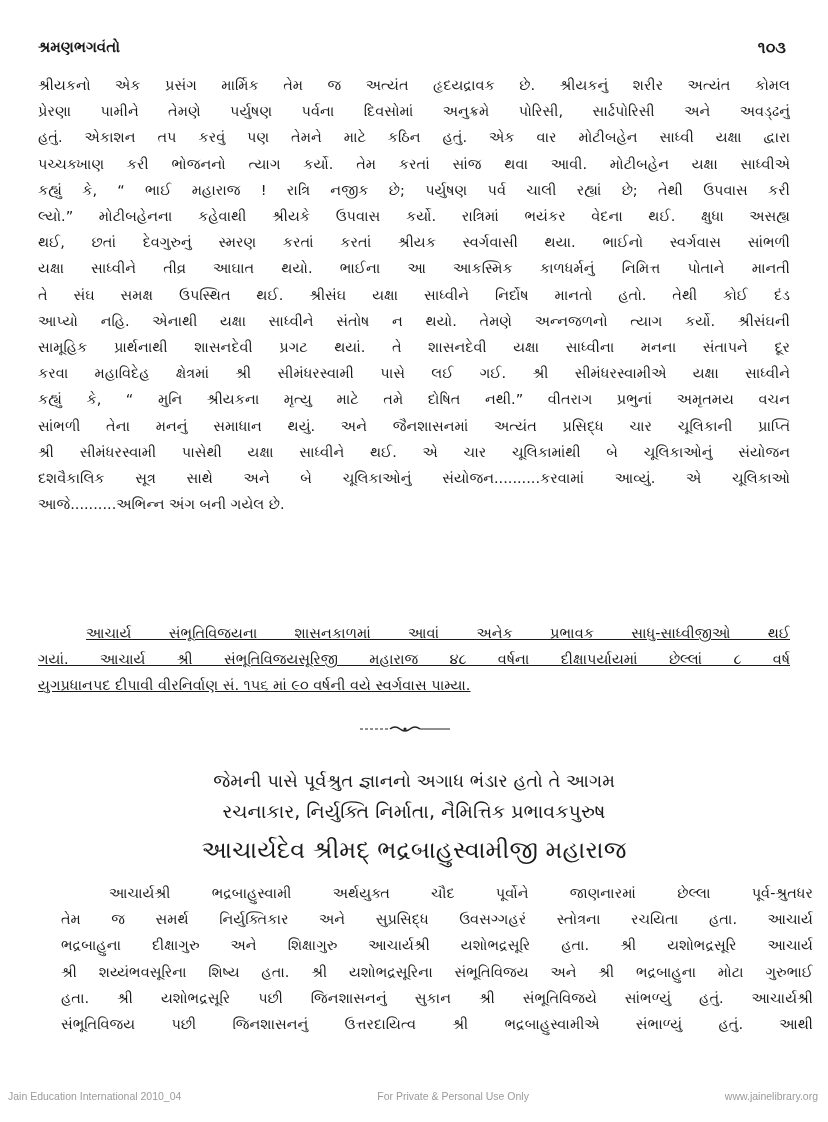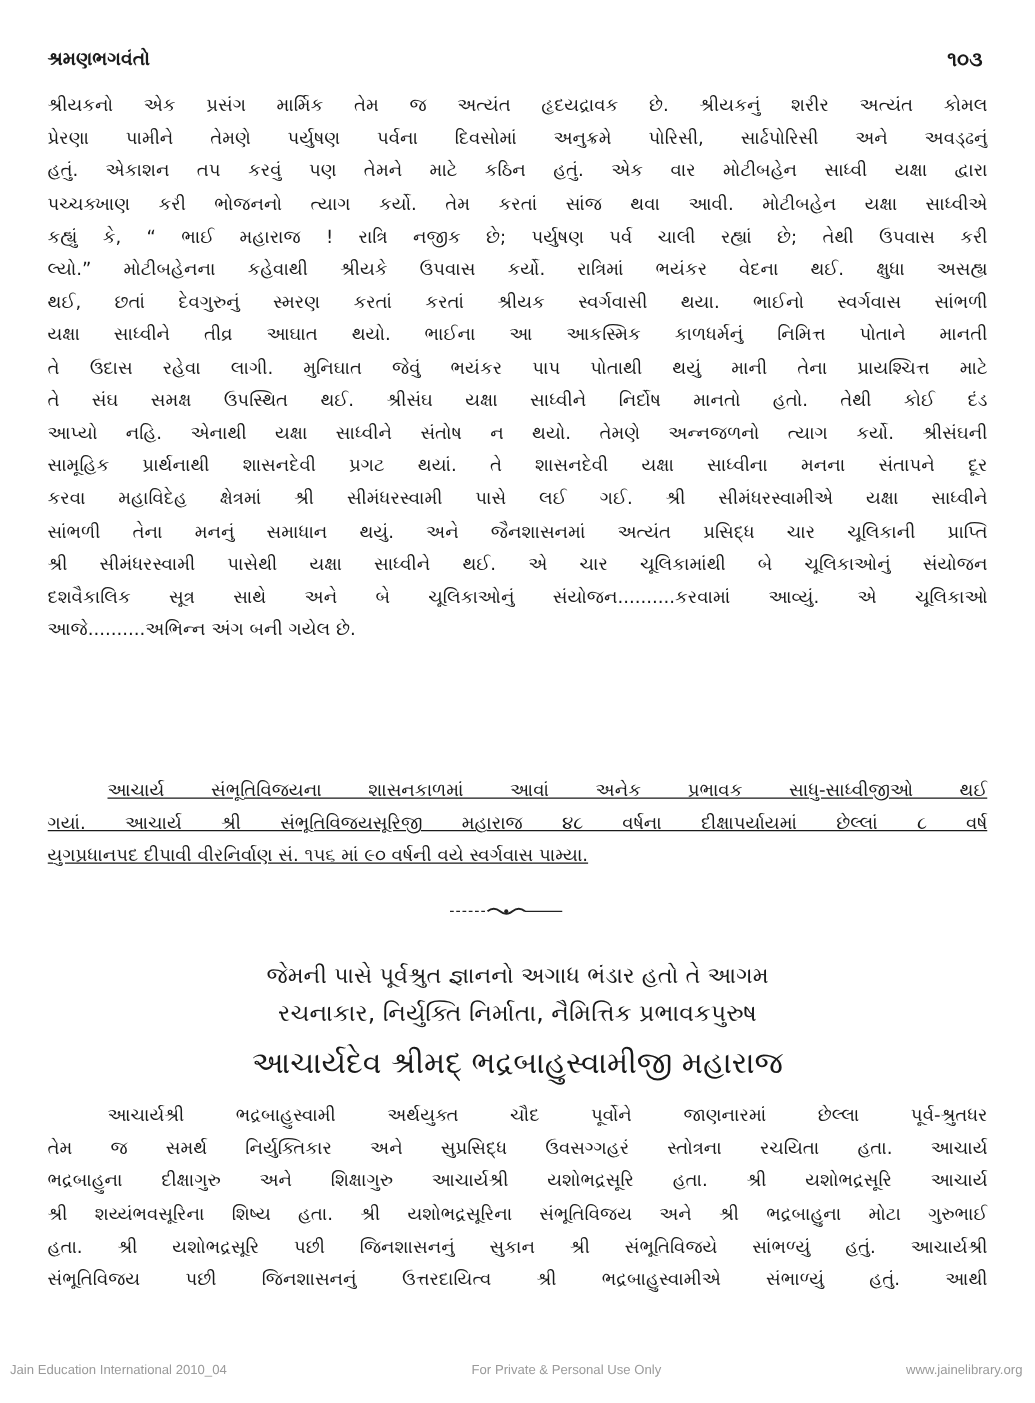--- a/index.html
+++ b/index.html
@@ -18,21 +18,21 @@
   .line { display: block; white-space: nowrap; overflow: hidden; text-align: justify; text-align-last: justify; }
   .line.last { text-align-last: left; }
   .indent { padding-left: 48px; }
   #para1 { top: 72px; }
   #para2 { top: 620px; text-decoration: underline; }
   .ornament { position: absolute; top: 724px; left: 360px; width: 90px; height: 10px; }
   .heading-block { position: absolute; left: 0; width: 828px; text-align: center; }
   #heading1 { top: 766px; font-size: 18px; line-height: 30px; }
   #heading2 { top: 796px; font-size: 19px; line-height: 30px; }
   #heading3 { top: 830px; font-size: 24px; line-height: 40px; font-weight: normal; }
-  #para3 { top: 880px; }
+  #para3 { top: 880px; margin-left: 23px; }
   .footer {
     position: absolute; top: 1090px; left: 8px; right: 10px; display: flex; justify-content: space-between;
     font-family: "Liberation Sans", sans-serif; font-size: 10.5px; color: #9a9a9a;
   }
 </style>
 </head>
 <body>
 
 <div class="page">
 
@@ -43,25 +43,25 @@
 
   <div class="body-text" id="para1">
     <span class="line">શ્રીયકનો એક પ્રસંગ માર્મિક તેમ જ અત્યંત હૃદયદ્રાવક છે. શ્રીયકનું શરીર અત્યંત કોમલ</span>
     <span class="line">પ્રેરણા પામીને તેમણે પર્યુષણ પર્વના દિવસોમાં અનુક્રમે પોરિસી, સાર્ઢપોરિસી અને અવડ્ઢનું</span>
     <span class="line">હતું. એકાશન તપ કરવું પણ તેમને માટે કઠિન હતું. એક વાર મોટીબહેન સાધ્વી યક્ષા દ્વારા</span>
     <span class="line">પચ્ચક્ખાણ કરી ભોજનનો ત્યાગ કર્યો. તેમ કરતાં સાંજ થવા આવી. મોટીબહેન યક્ષા સાધ્વીએ</span>
     <span class="line">કહ્યું કે, “ ભાઈ મહારાજ ! રાત્રિ નજીક છે; પર્યુષણ પર્વ ચાલી રહ્યાં છે; તેથી ઉપવાસ કરી</span>
     <span class="line">લ્યો.” મોટીબહેનના કહેવાથી શ્રીયકે ઉપવાસ કર્યો. રાત્રિમાં ભયંકર વેદના થઈ. ક્ષુધા અસહ્ય</span>
     <span class="line">થઈ, છતાં દેવગુરુનું સ્મરણ કરતાં કરતાં શ્રીયક સ્વર્ગવાસી થયા. ભાઈનો સ્વર્ગવાસ સાંભળી</span>
     <span class="line">યક્ષા સાધ્વીને તીવ્ર આઘાત થયો. ભાઈના આ આકસ્મિક કાળધર્મનું નિમિત્ત પોતાને માનતી</span>
-    <span class="line">તે ઉદાસ રહેવા લાગી. મુનિઘાત જેવું ભયંકર પાપ પોતાથી થયું માની તેના પ્રાયશ્ચિત્ત માટે</span>
     <span class="line">તે સંઘ સમક્ષ ઉપસ્થિત થઈ. શ્રીસંઘ યક્ષા સાધ્વીને નિર્દોષ માનતો હતો. તેથી કોઈ દંડ</span>
     <span class="line">આપ્યો નહિ. એનાથી યક્ષા સાધ્વીને સંતોષ ન થયો. તેમણે અન્નજળનો ત્યાગ કર્યો. શ્રીસંઘની</span>
     <span class="line">સામૂહિક પ્રાર્થનાથી શાસનદેવી પ્રગટ થયાં. તે શાસનદેવી યક્ષા સાધ્વીના મનના સંતાપને દૂર</span>
     <span class="line">કરવા મહાવિદેહ ક્ષેત્રમાં શ્રી સીમંધરસ્વામી પાસે લઈ ગઈ. શ્રી સીમંધરસ્વામીએ યક્ષા સાધ્વીને</span>
+    <span class="line">કહ્યું કે, “ મુનિ શ્રીયકના મૃત્યુ માટે તમે દોષિત નથી.” વીતરાગ પ્રભુનાં અમૃતમય વચન</span>
     <span class="line">સાંભળી તેના મનનું સમાધાન થયું. અને જૈનશાસનમાં અત્યંત પ્રસિદ્ધ ચાર ચૂલિકાની પ્રાપ્તિ</span>
     <span class="line">શ્રી સીમંધરસ્વામી પાસેથી યક્ષા સાધ્વીને થઈ. એ ચાર ચૂલિકામાંથી બે ચૂલિકાઓનું સંયોજન</span>
     <span class="line">દશવૈકાલિક સૂત્ર સાથે અને બે ચૂલિકાઓનું સંયોજન..........કરવામાં આવ્યું. એ ચૂલિકાઓ</span>
     <span class="line last">આજે..........અભિન્ન અંગ બની ગયેલ છે.</span>
   </div>
 
   <div class="body-text" id="para2">
     <span class="line indent">આચાર્ય સંભૂતિવિજયના શાસનકાળમાં આવાં અનેક પ્રભાવક સાધુ-સાધ્વીજીઓ થઈ</span>
     <span class="line">ગયાં. આચાર્ય શ્રી સંભૂતિવિજયસૂરિજી મહારાજ ૪૮ વર્ષના દીક્ષાપર્યાયમાં છેલ્લાં ૮ વર્ષ</span>
     <span class="line last">યુગપ્રધાનપદ દીપાવી વીરનિર્વાણ સં. ૧૫૬ માં ૯૦ વર્ષની વયે સ્વર્ગવાસ પામ્યા.</span>

